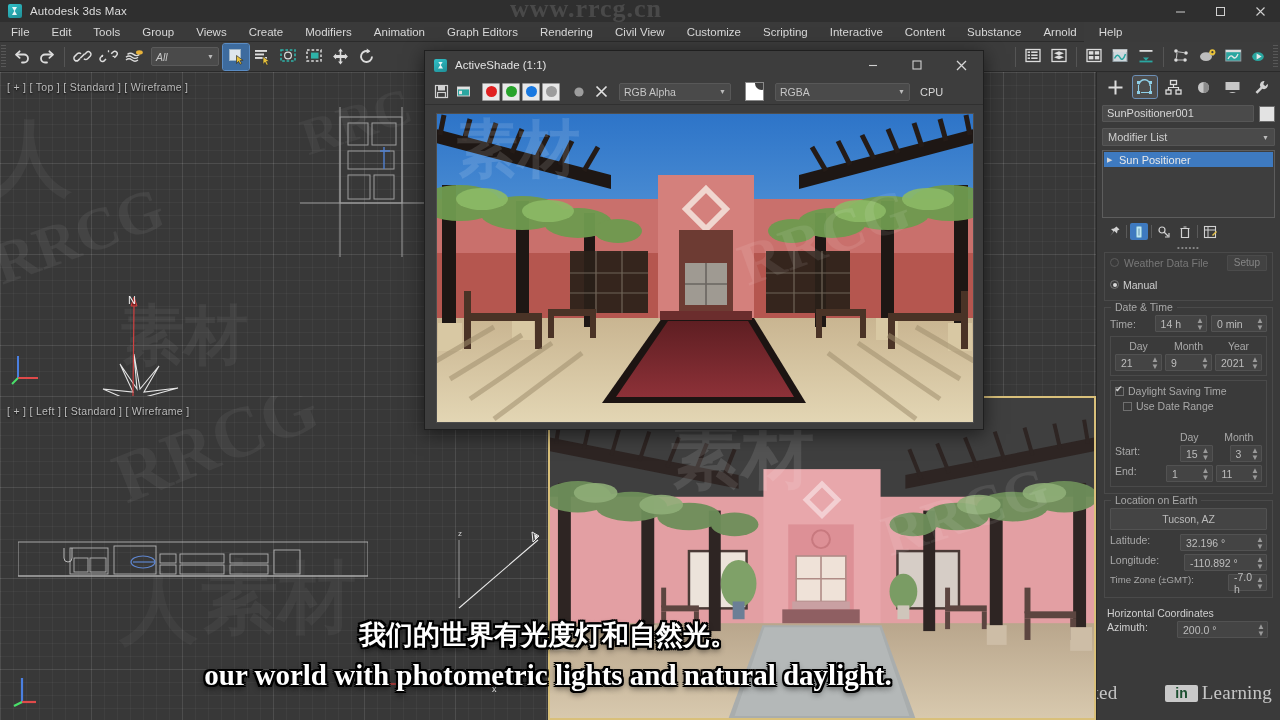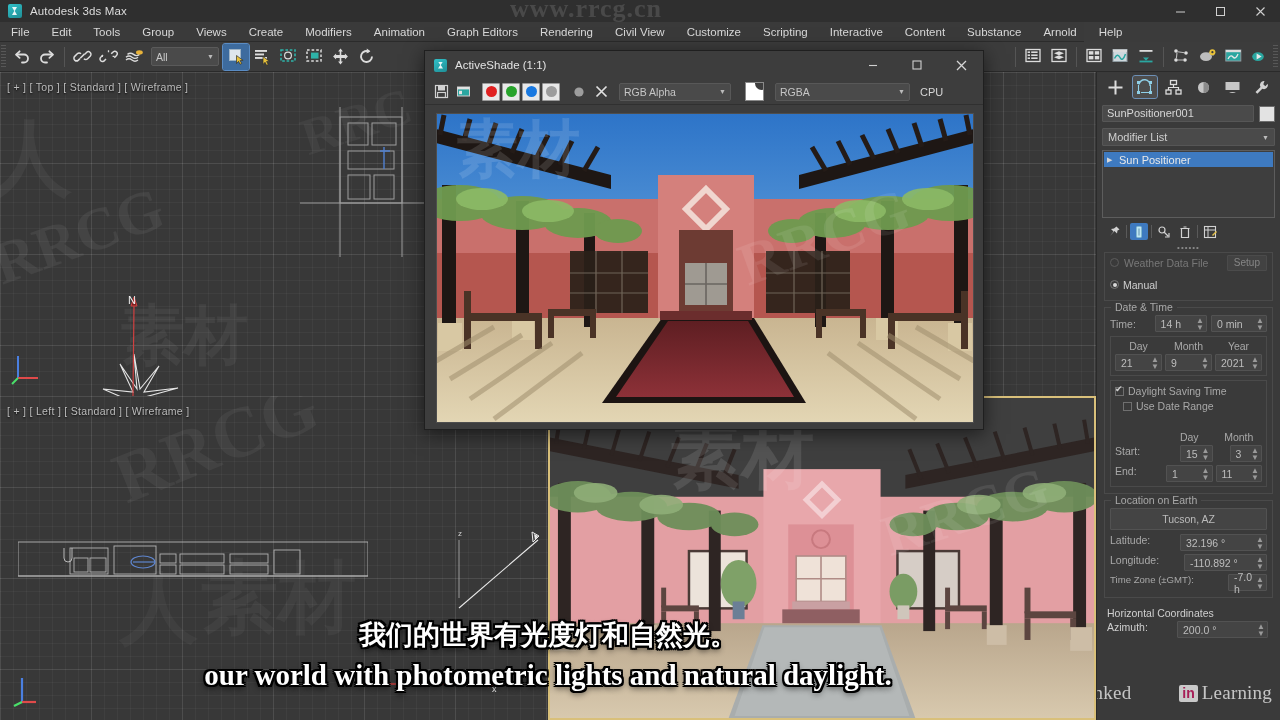--- a/index.html
+++ b/index.html
@@ -67,21 +67,21 @@
   .tool {
     width:26px; height:26px; display:flex; align-items:center; justify-content:center;
     border-radius:2px; position:relative; flex:none;
   }
   .tool.active { background:#3d6b9e; outline:1px solid #5a8cc4; }
   .tool svg { display:block; }
   .sep { width:1px; height:20px; background:#555; margin:0 4px; flex:none; }
   .combo-all {
     width:68px; height:19px; background:#4a4a4a; border:1px solid #5a5a5a;
     border-radius:2px; display:flex; align-items:center; justify-content:space-between;
-    padding:8px 4px; font-size:10.5px; color:#c9c9c9; margin:0 4px; flex:none;
+    padding:8px 4px; font-size:10.5px; color:#c9c9c9; margin:0 4px; flex:none;font-style:italic;
   }
   .combo-all .cv-arrow { font-size:7px; color:#bbb; }
 
   
   .viewarea { position:absolute; left:0; top:72px; width:1096px; height:648px; background:#2e2e2e; }
   .vp { position:absolute; overflow:hidden; }
   .vp-top   { left:0;   top:0;    width:548px; height:324px; background:#383838; }
   .vp-left  { left:0;   top:324px;width:548px; height:324px; background:#383838; }
   .vp-front { left:548px;top:0;   width:548px; height:324px; background:#383838; }
   .vp-persp { left:548px;top:324px;width:548px;height:324px; background:#3a3a3a; border:2px solid #d9c07a; }
@@ -238,22 +238,22 @@
                  0 2px 0 #000, 2px 0 0 #000, 0 -2px 0 #000, -2px 0 0 #000, 0 3px 6px rgba(0,0,0,.9);
   }
 
   
   .lil {
     position:absolute; right:8px; bottom:16px; display:flex; align-items:center; gap:4px;
     z-index:65; opacity:.82;
   }
   .lil-t { font-family:"Liberation Serif", serif; font-size:19px; color:#e4e4e4; letter-spacing:.2px;}
   .lil-in {
-    background:#e9e9e9; color:#be185d; font-family:"Liberation Sans", sans-serif;
-    font-weight:700; font-size:14px; padding:1px 3px; border-radius:2px; line-height:15px;margin-left:44px;
+    background:#e9e9e9; color:#14532d; font-family:"Liberation Sans", sans-serif;
+    font-weight:700; font-size:14px; padding:1px 10px; border-radius:2px; line-height:15px;margin-left:44px;
   }
 </style>
 </head>
 <body>
 
 <div id="app">
 
   <div class="titlebar">
     <div class="tb-logo"></div>
     <div class="tb-title">Autodesk 3ds Max</div>

